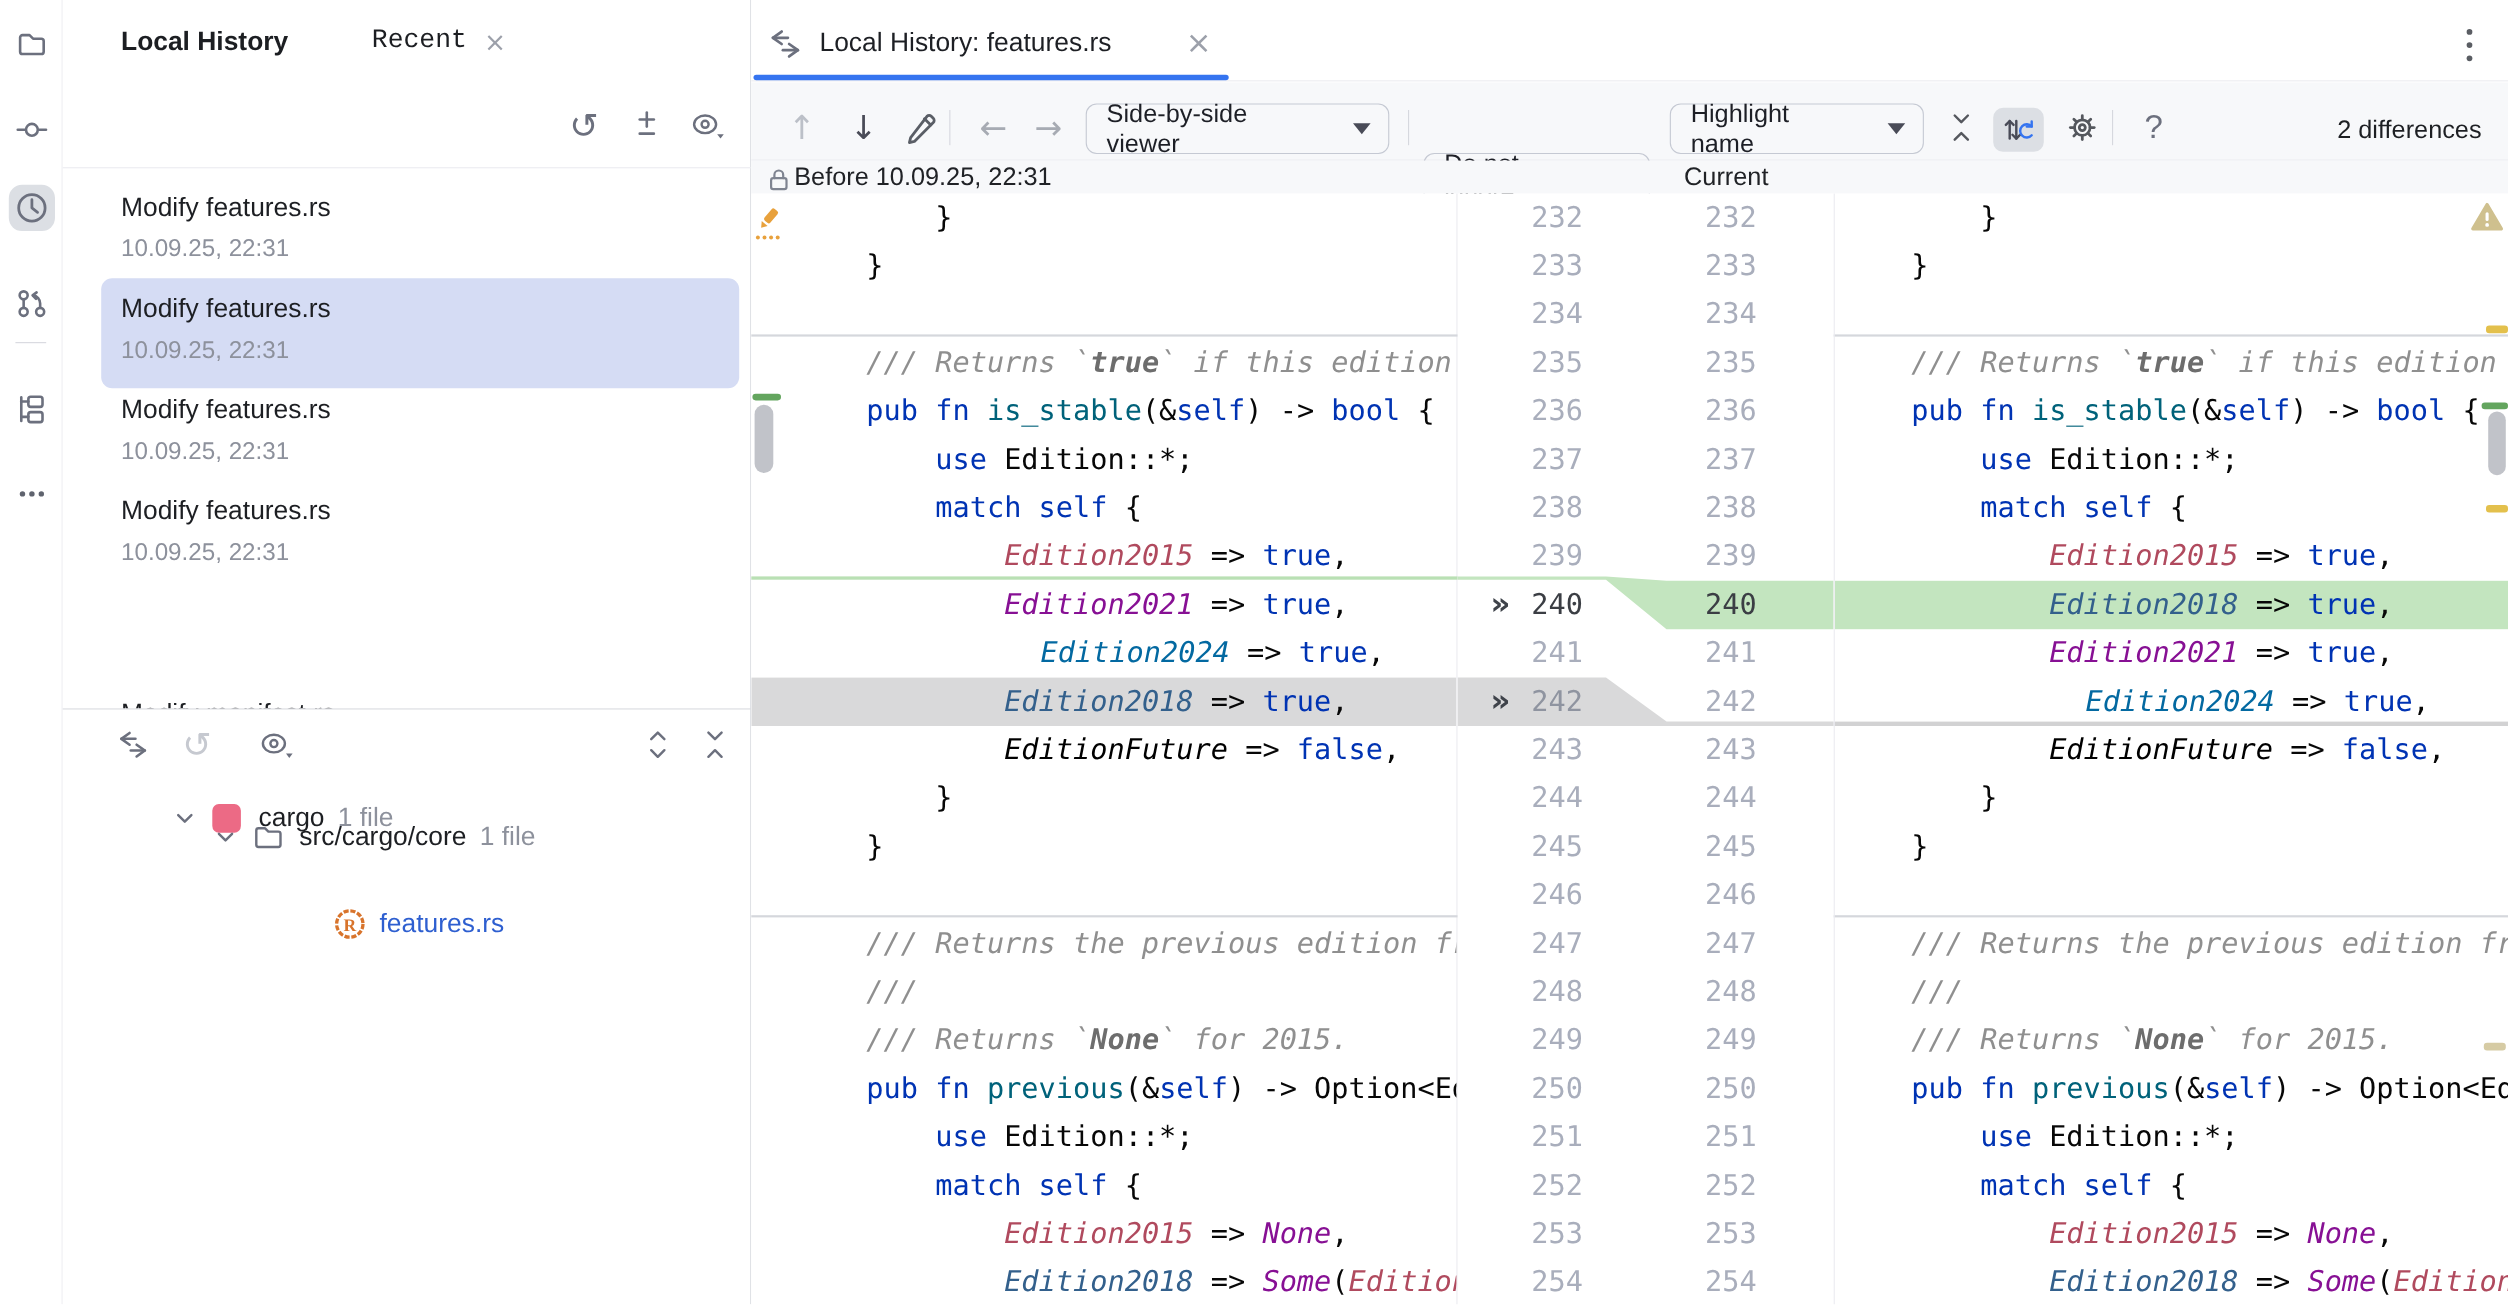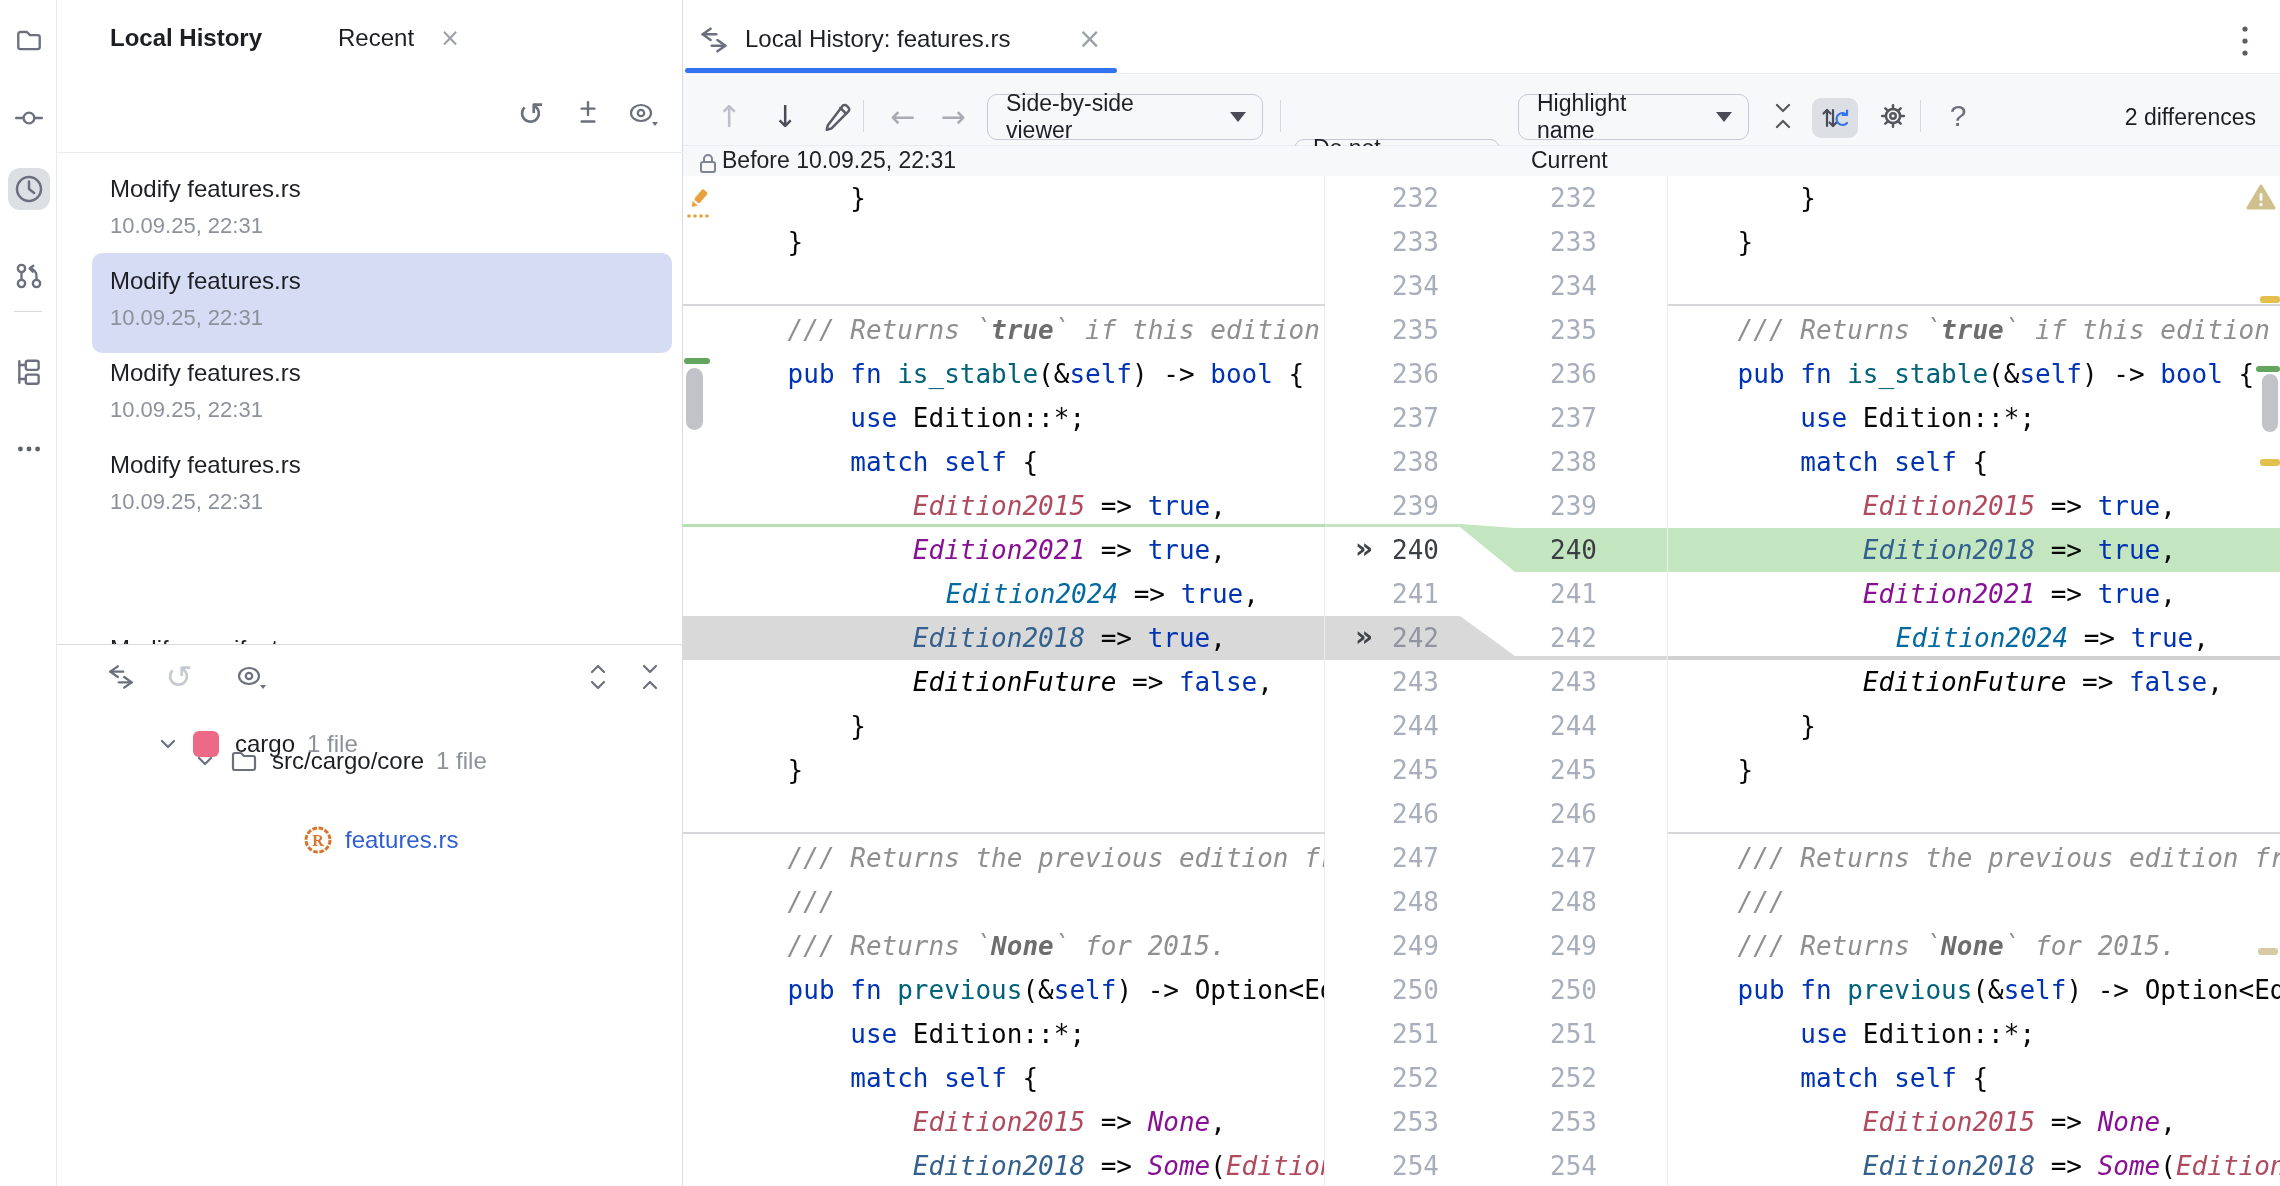--- a/index.html
+++ b/index.html
@@ -123,21 +123,21 @@
       <svg width="30" height="30" viewBox="0 0 28 28">
           <circle cx="6" cy="14" r="2.3" fill="#5f636e"></circle>
           <circle cx="14" cy="14" r="2.3" fill="#5f636e"></circle>
           <circle cx="22" cy="14" r="2.3" fill="#5f636e"></circle>
         </svg>
     </div>
   </div>
 
   <div id="sidebar" class="abs">
     <div class="sb-tab active" style="left:53px;">Local History</div>
-    <div class="sb-tab" style="left:281px;">Recent</div>
+    <div class="sb-tab" style="left:281px;font-family:Liberation Mono, monospace;">Recent</div>
     <div class="sb-tab uni" style="left:383px; color:#9ca0aa;">×</div>
 
     <div class="hdr-ico uni" style="left:455px; font-size:32px; color:#6c707e;">↺</div>
     <div class="hdr-ico" style="left:512px;">
       <svg width="30" height="30" viewBox="0 0 28 28">
           <line class="ico" x1="14" y1="3" x2="14" y2="15"></line>
           <line class="ico" x1="8" y1="9" x2="20" y2="9"></line>
           <line class="ico" x1="8" y1="21" x2="20" y2="21"></line>
         </svg>
     </div>

